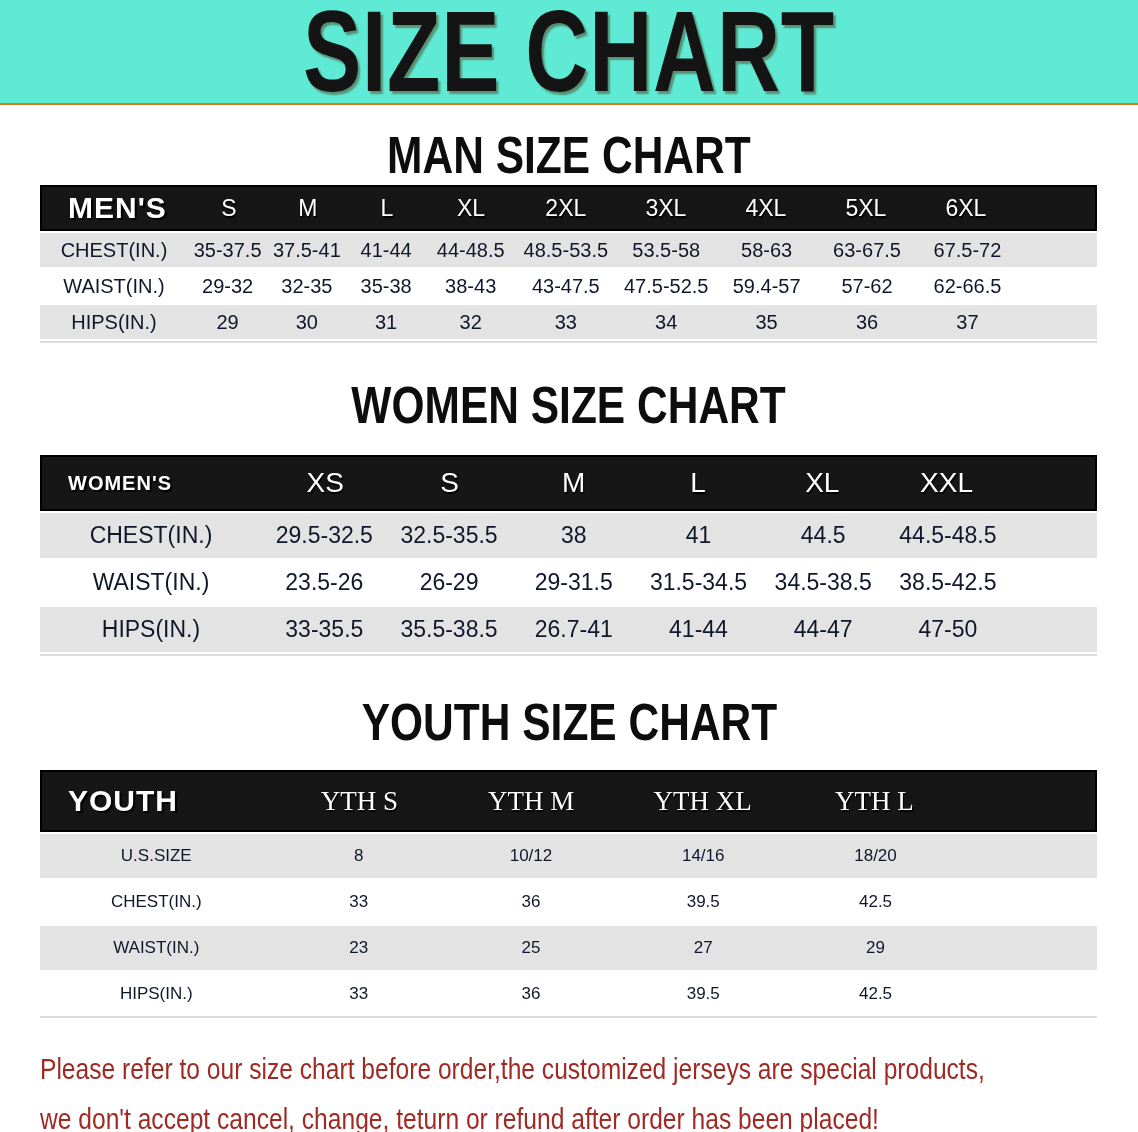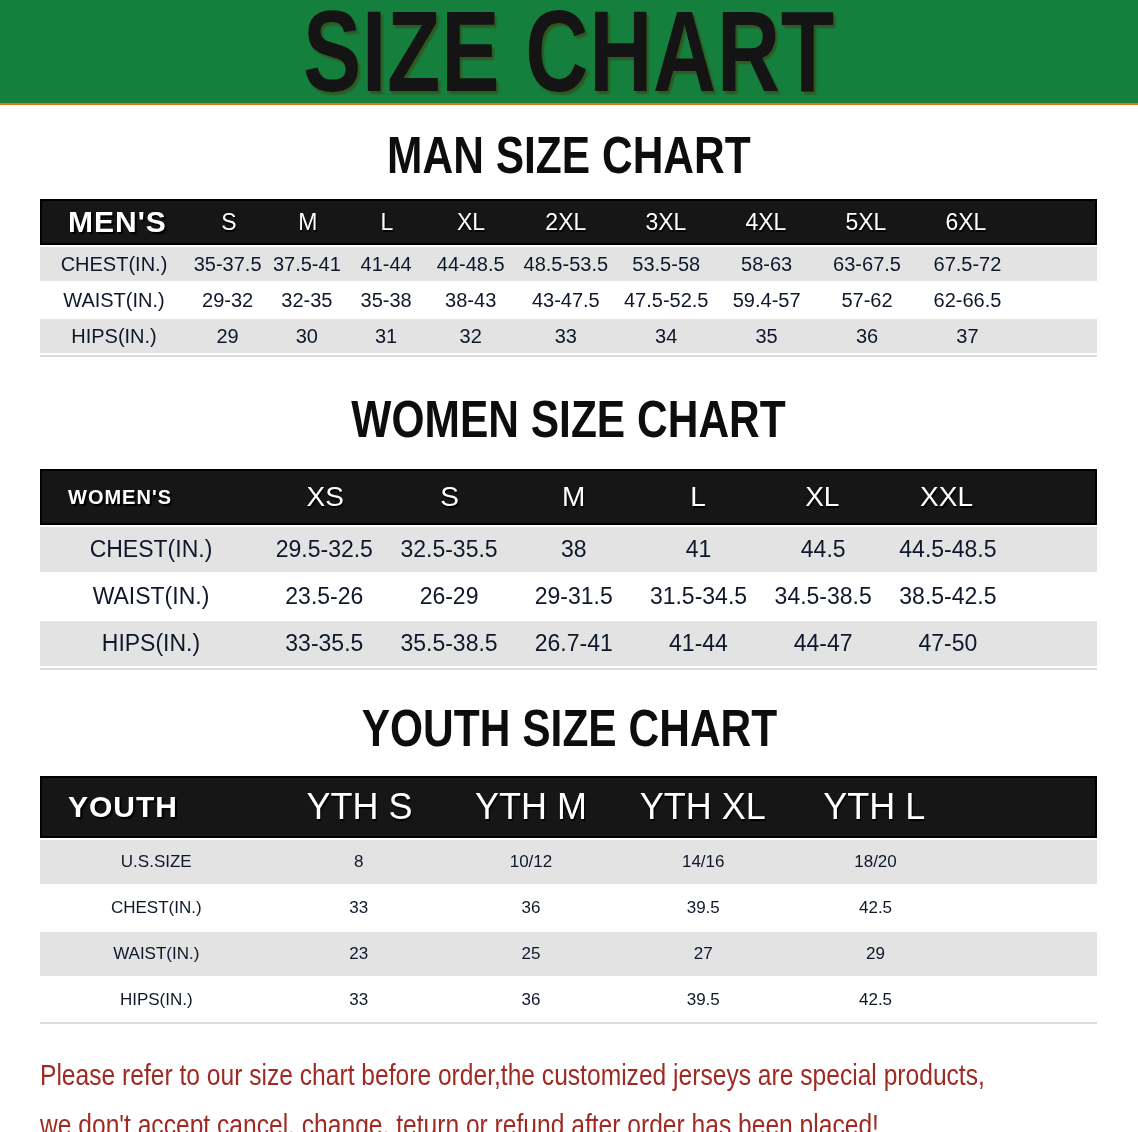--- a/index.html
+++ b/index.html
@@ -5,21 +5,21 @@
   html, body {
     margin: 0; padding: 0;
     width: 1138px; height: 1132px;
     background: #ffffff;
     font-family: "Liberation Sans", sans-serif;
     overflow: hidden;
   }
   
   .banner {
     width: 1138px; height: 103px;
-    background: #15803d;
+    background: #5eead4;
     display: flex; align-items: center; justify-content: center;
     border-bottom: 2px solid #d97a14;
   }
   .banner .cond {
     display: inline-block;
     font-size: 112px; font-weight: 700; color: #141414;
     line-height: 103px; white-space: nowrap;
     transform: scale(0.78, 1.02);
     text-shadow: 3px 3px 2px rgba(80, 40, 0, 0.45);
     letter-spacing: 1px;
@@ -29,27 +29,27 @@
     margin: 0; text-align: center;
     font-weight: 700; color: #0d0d0d;
   }
   h2.section-heading .cond {
     display: inline-block; font-size: 50px; line-height: 52px;
     transform: scale(0.85, 1.05); white-space: nowrap;
     letter-spacing: 0px;
   }
   #heading-mens   { margin-top: 24px; }
   #heading-womens { margin-top: 36px; }
-  #heading-youth  { margin-top: 32px; }
+  #heading-youth  { margin-top: 40px; }
   
   .size-table {
     margin: 0 41px 0 40px;
     border-bottom: 2px solid #dcdcdc;
   }
-  #table-mens   { margin-top: 18px; }
+  #table-mens   { margin-top: 4px; }
   #table-womens { margin-top: 24px; }
   #table-youth  { margin-top: 22px; }
   .trow { display: grid; align-items: center; }
   .thead {
     background: #161616;
     border: 2px solid #000;
     color: #ffffff;
   }
   .t-mens   .trow { grid-template-columns: 14% 7.5% 7.5% 7.5% 8.5% 9.5% 9.5% 9.5% 9.5% 9.5% 1fr; }
   .t-womens .trow { grid-template-columns: 21% 11.8% 11.8% 11.8% 11.8% 11.8% 11.8% 1fr; }
@@ -61,21 +61,21 @@
     font-weight: 700; padding-left: 26px;
     text-shadow: 2px 2px 1px #000;
     letter-spacing: 1px; white-space: nowrap;
   }
   .t-mens   .hlabel { font-size: 30px; }
   .t-womens .hlabel { font-size: 20px; }
   .t-youth  .hlabel { font-size: 30px; }
   .hcol { text-align: center; text-shadow: 1px 2px 1px #000; white-space: nowrap; }
   .t-mens   .hcol { font-size: 23px; }
   .t-womens .hcol { font-size: 28px; }
-  .t-youth  .hcol { font-size: 36px; }
+  .t-youth  .hcol { font-size: 27px; font-family: Liberation Serif, serif; }
   .drow { color: #0f172a; }
   .t-mens   .drow { height: 34px; font-size: 20px; }
   .t-womens .drow { height: 45px; font-size: 23px; }
   .t-youth  .drow { height: 44px; font-size: 17px; }
   .drow.gray  { background: #E3E3E3; border-top: 2px solid #fff; border-bottom: 2px solid #fff; }
   .drow.white { background: #ffffff; }
   .rlabel { text-align: center; white-space: nowrap; }
   .val    { text-align: center; white-space: nowrap; }
   
   .footer-note { margin: 26px 0 0 40px; color: #9F2A23; }

